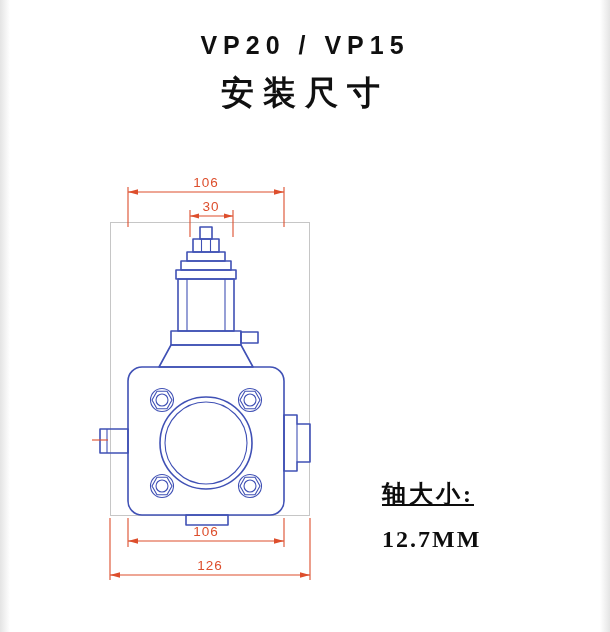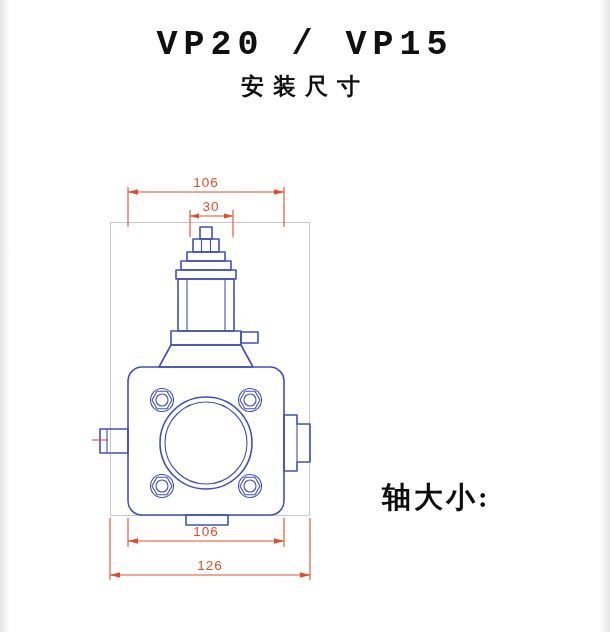--- a/index.html
+++ b/index.html
@@ -11,35 +11,35 @@
   .page {
     position: relative; width: 610px; height: 632px;
     background: #ffffff; overflow: hidden;
   }
   .edge-strip { position: absolute; top: 0; bottom: 0; width: 10px; }
   .edge-strip.left  { left: 0;  background: linear-gradient(to right, #e4e4e4, #ffffff); }
   .edge-strip.right { right: 0; background: linear-gradient(to left,  #e4e4e4, #ffffff); }
 
   .title-block { position: absolute; top: 24px; left: 0; width: 100%; text-align: center; color: #101010; }
   .title-line {
-    font-family: Liberation Mono, monospace;
-    font-weight: 700; font-size: 35px; letter-spacing: 6px; line-height: 43px;
+    font-family: Liberation Sans, sans-serif;
+    font-weight: 700; font-size: 25px; letter-spacing: 6px; line-height: 43px;
   }
   .subtitle {
     margin-top: 4px;
     font-family: "Liberation Serif", "DejaVu Serif", serif;
-    font-weight: 700; font-size: 23px; letter-spacing: 9px;
+    font-weight: 700; font-size: 33px; letter-spacing: 9px;
   }
 
   .drawing { position: absolute; left: 0; top: 0; }
 
   .shaft-block { position: absolute; left: 382px; top: 478px; color: #0d0d0d; }
   .shaft-label {
     font-family: "Liberation Serif", "DejaVu Serif", serif;
-    font-weight: 700; font-size: 29px; letter-spacing: 3px; margin-bottom: 13px;
+    font-weight: 700; font-size: 24px; letter-spacing: 3px; margin-bottom: 13px; text-decoration: underline;
   }
   .shaft-size {
     font-family: "Liberation Serif", "DejaVu Serif", serif;
     font-weight: 700; font-size: 24px; letter-spacing: 2px; line-height: 33px;
   }
 
   svg .blue-main   { stroke: #4051b5; fill: none; stroke-width: 1.6; stroke-linejoin: round; }
   svg .blue-detail { stroke: #4051b5; fill: none; stroke-width: 1.1; stroke-linejoin: round; }
   svg .gray-ref    { stroke: #c6c6c6; fill: none; stroke-width: 1; }
   svg .dim-line    { stroke: #dd4e2c; fill: none; stroke-width: 1.1; }
@@ -153,15 +153,16 @@
       <line class="dim-line" x1="310" y1="518" x2="310" y2="580"></line>
       <line class="dim-line" x1="110" y1="575" x2="310" y2="575"></line>
       <polygon class="dim-arrow" points="110,575 120,572.2 120,577.8"></polygon>
       <polygon class="dim-arrow" points="310,575 300,572.2 300,577.8"></polygon>
       <text class="dim" x="210" y="570" text-anchor="middle">126</text>
     </g>
   </svg>
 
   <div class="shaft-block">
     <div class="shaft-label">轴大小:</div>
+    <div class="shaft-size">12.7MM</div>
   </div>
 
 </div>
 
 </body></html>

